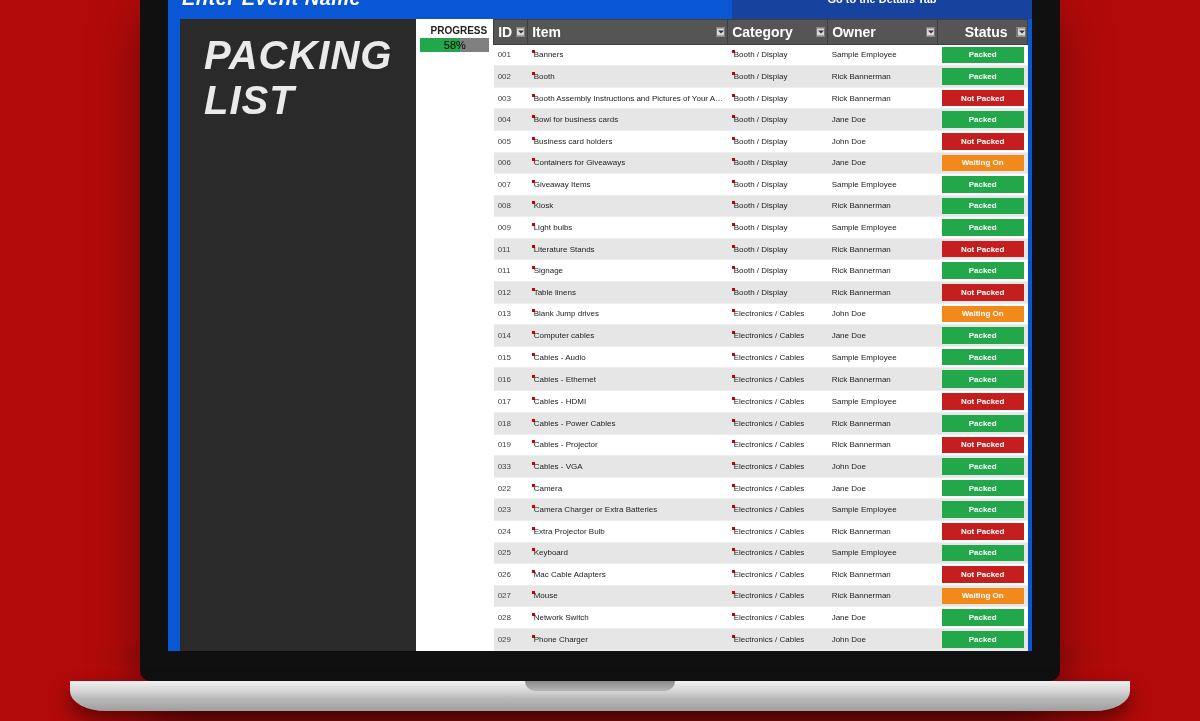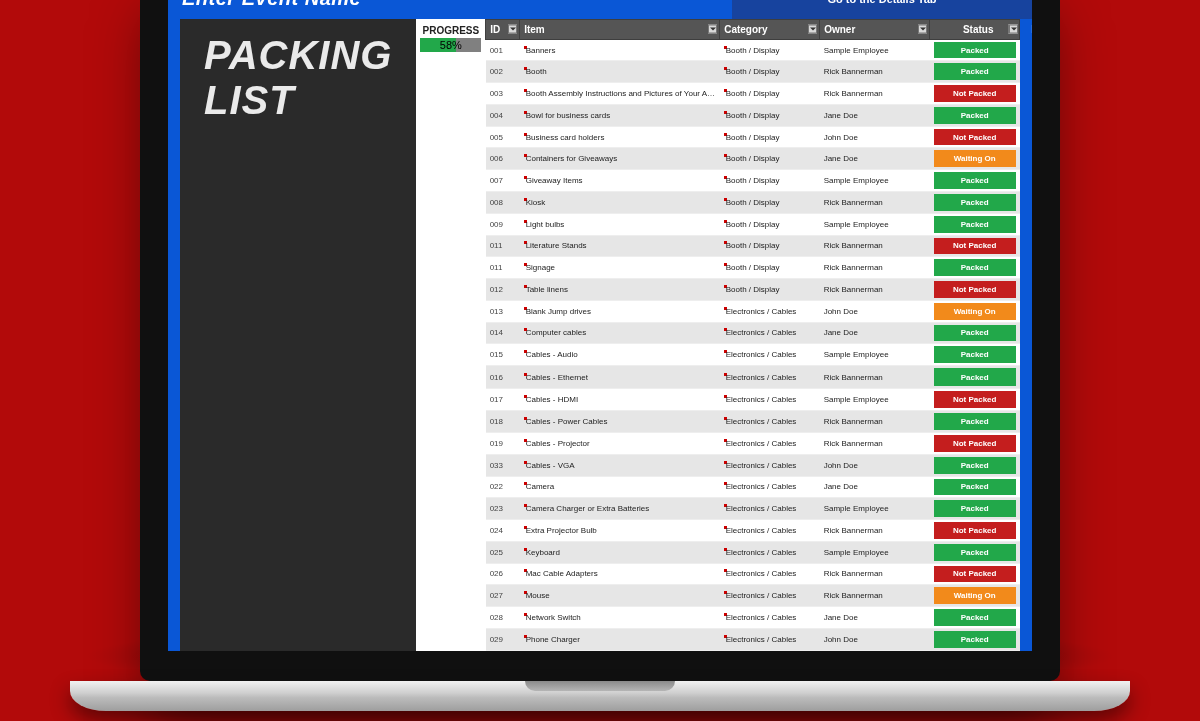--- a/index.html
+++ b/index.html
@@ -85,39 +85,39 @@
   .title-band h1 {
     color:#eaeaea;
     font-size:40px;
     font-weight:900;
     font-family: "Arial Black", Arial, sans-serif;
     font-style: italic;
     letter-spacing:1px;
   }
   .blue-frame { border-left:12px solid #0a57d6; border-right:12px solid #0a57d6; flex:1; background:#fff; display:flex; flex-direction:row; }
   .progress-wrap { padding:4px 4px 2px 4px; }
-  .progress-label { font-size:10px; font-weight:800; color:#222; padding:2px 2px; }
+  .progress-label { font-size:10px; font-weight:800; color:#222; padding:2px 2px;margin-left:8px; }
   .progress-bar {
     height:14px; background:#808080; position:relative;
   }
   .progress-fill {
     position:absolute; left:0; top:0; bottom:0;
     background:#22a84a;
   }
   .progress-text {
     position:absolute; left:0; right:0; top:0; bottom:0;
     text-align:center; font-size:11px; font-weight:400; color:#000; line-height:14px;
   }
 
   
   .tbl { width:100%; border-collapse:collapse; font-size:8px; table-layout:fixed; }
   .tbl thead th {
     background:#555; color:#fff; font-weight:700; text-align:left;
     padding:4px 4px; position:relative; border:1px solid #3e3e3e;
-    font-size:10px;
+    font-size:14px;
   }
   .tbl thead th.center { text-align:center;padding-left:11px; }
   .filter-icon {
     position:absolute; right:2px; top:50%; transform:translateY(-50%);
     width:9px; height:9px; background:#d9d9d9; border:1px solid #777;
   }
   .filter-icon::after{
     content:""; position:absolute; left:1px; top:2px;
     border-left:3px solid transparent; border-right:3px solid transparent;
     border-top:3px solid #333;

